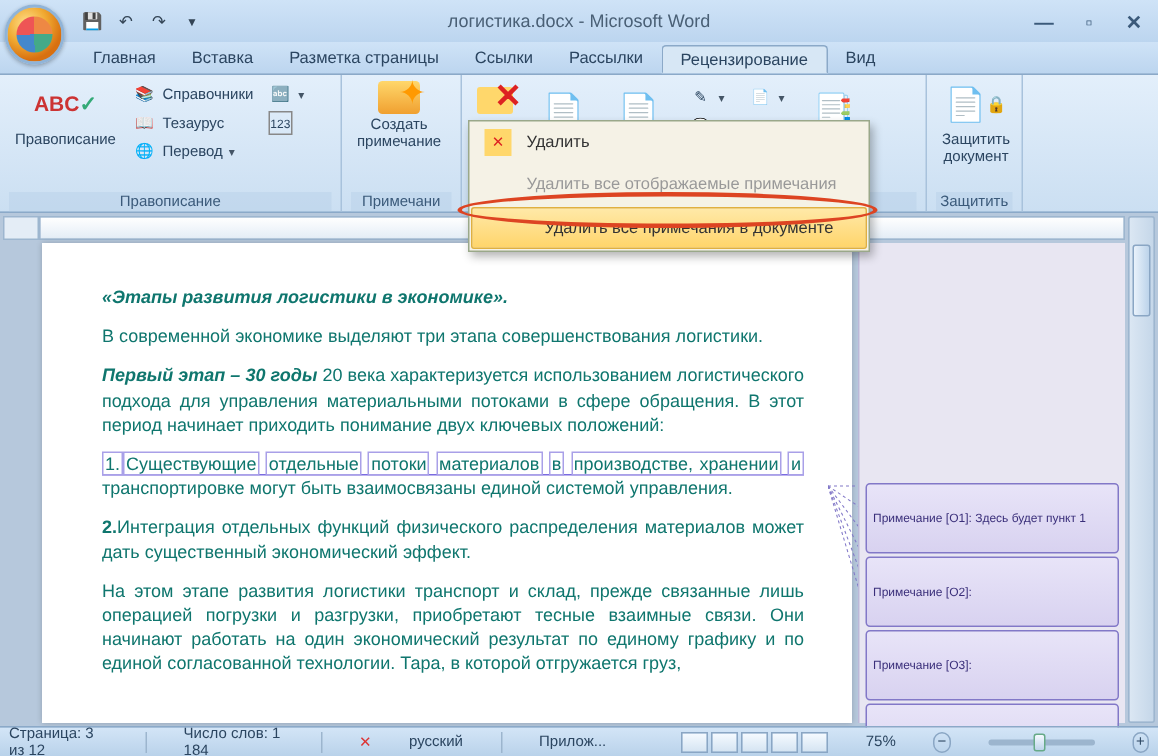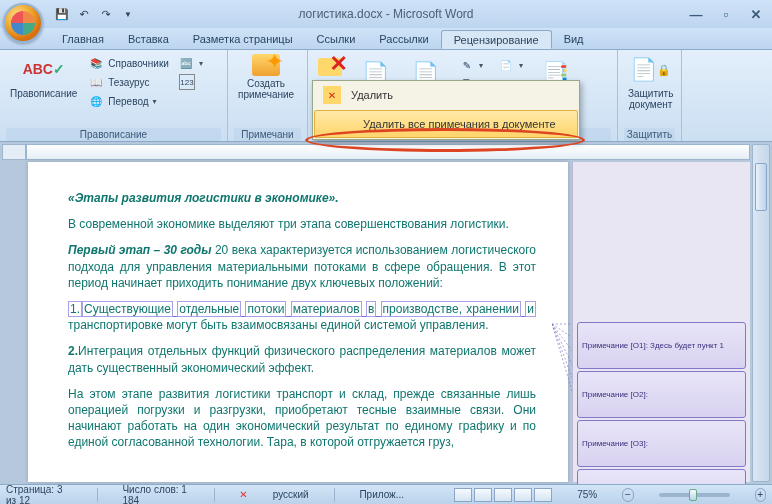--- a/index.html
+++ b/index.html
@@ -193,20 +193,24 @@
       </div>
     </div>
     <div class="rgroup-label">Защитить</div>
   </div>
 </div>
 
 <div class="dropdown">
   <div class="ditem">
       <span class="di" style="background:#ffd76b;font-size:10px;color:#d22">✕</span>
       <span>Удалить</span>
+    </div>
+  <div class="ditem disabled">
+      <span class="di"></span>
+      <span>Удалить все отображаемые примечания</span>
     </div>
   <div class="ditem highlighted">
       <span class="di"></span>
       <span>Удалить все примечания в документе</span>
     </div>
 </div>
 <div class="red-ring"></div>
 
 <div class="doc-area">
   <div class="ruler-v"></div>

